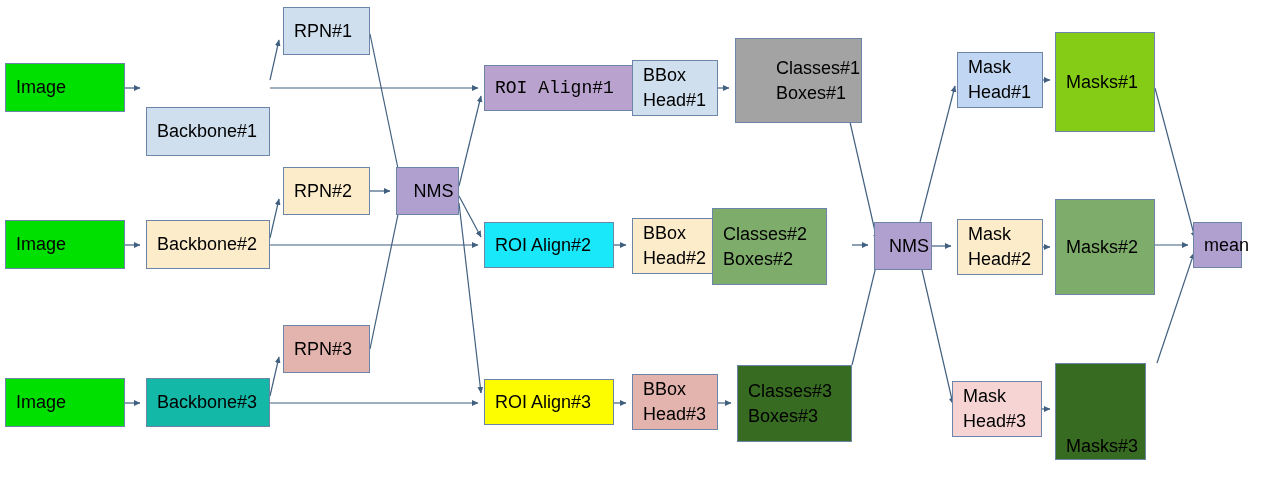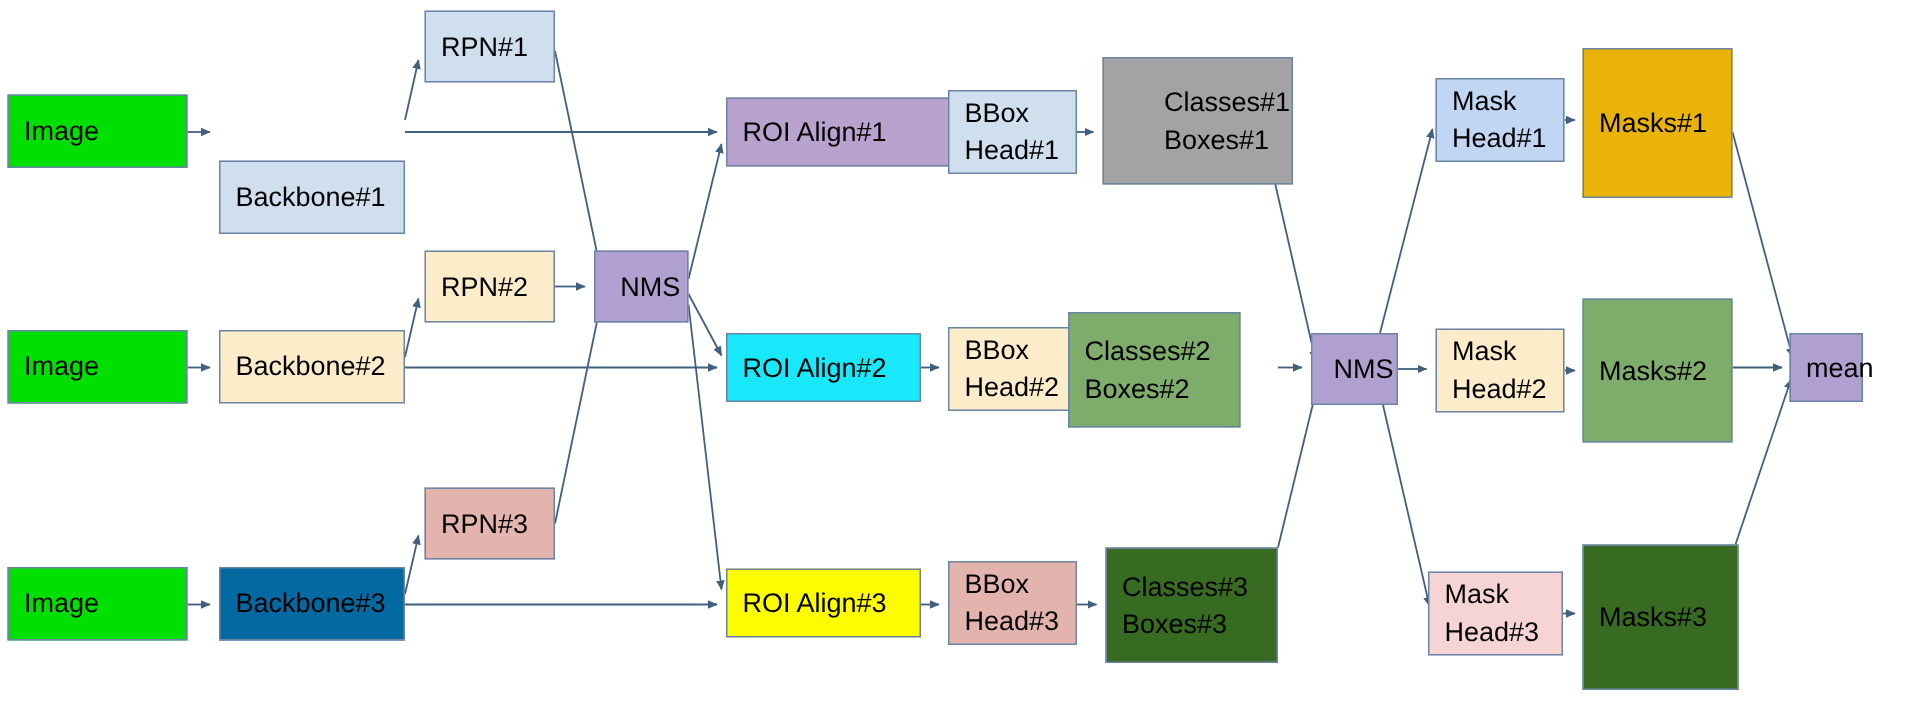--- a/index.html
+++ b/index.html
@@ -96,26 +96,26 @@
         <path d="M1157,363 L1194,253" fill="none" stroke="#41607f" stroke-width="1.2" marker-end="url(#arrowhead)"></path>
       </g>
   </svg>
 
   <div id="node-layer">
       <div class="node" style="left: 5px; top: 63px; width: 120px; height: 49px; background: rgb(0, 224, 0); border-color: rgb(107, 132, 168);"><span class="node-label">Image</span></div>
       <div class="node" style="left: 5px; top: 220px; width: 120px; height: 49px; background: rgb(0, 224, 0); border-color: rgb(107, 132, 168);"><span class="node-label">Image</span></div>
       <div class="node" style="left: 5px; top: 378px; width: 120px; height: 49px; background: rgb(0, 224, 0); border-color: rgb(107, 132, 168);"><span class="node-label">Image</span></div>
       <div class="node" style="left: 146px; top: 63px; width: 124px; height: 49px; background: rgb(207, 223, 238); border-color: rgb(107, 132, 168); margin-top: 44px;"><span class="node-label">Backbone#1</span></div>
       <div class="node" style="left: 146px; top: 220px; width: 124px; height: 49px; background: rgb(252, 236, 202); border-color: rgb(107, 132, 168);"><span class="node-label">Backbone#2</span></div>
-      <div class="node" style="left: 146px; top: 378px; width: 124px; height: 49px; background: #0369a1; border-color: rgb(107, 132, 168);"><span class="node-label">Backbone#3</span></div>
+      <div class="node" style="left: 146px; top: 378px; width: 124px; height: 49px; background: #14b8a6; border-color: rgb(107, 132, 168);"><span class="node-label">Backbone#3</span></div>
       <div class="node" style="left: 283px; top: 7px; width: 87px; height: 48px; background: rgb(207, 223, 238); border-color: rgb(107, 132, 168);"><span class="node-label">RPN#1</span></div>
       <div class="node" style="left: 283px; top: 167px; width: 87px; height: 48px; background: rgb(252, 236, 202); border-color: rgb(107, 132, 168);"><span class="node-label">RPN#2</span></div>
       <div class="node" style="left: 283px; top: 325px; width: 87px; height: 48px; background: rgb(227, 179, 173); border-color: rgb(107, 132, 168);"><span class="node-label">RPN#3</span></div>
       <div class="node center-text" style="left: 396px; top: 167px; width: 63px; height: 48px; background: rgb(176, 160, 208); border-color: rgb(107, 132, 168);"><span class="node-label">NMS</span></div>
-      <div class="node" style="left: 484px; top: 65px; width: 156px; height: 46px; background: rgb(185, 162, 205); border-color: rgb(107, 132, 168);"><span class="node-label">ROI Align#1</span></div>
+      <div class="node" style="left: 484px; top: 65px; width: 156px; height: 46px; background: rgb(185, 162, 205); border-color: rgb(107, 132, 168); font-family: Liberation Mono, monospace;"><span class="node-label">ROI Align#1</span></div>
       <div class="node" style="left: 484px; top: 222px; width: 130px; height: 46px; background: rgb(25, 232, 250); border-color: rgb(107, 132, 168);"><span class="node-label">ROI Align#2</span></div>
       <div class="node" style="left: 484px; top: 379px; width: 130px; height: 46px; background: rgb(253, 253, 0); border-color: rgb(107, 132, 168);"><span class="node-label">ROI Align#3</span></div>
       <div class="node" style="left: 632px; top: 60px; width: 86px; height: 56px; background: rgb(207, 223, 238); border-color: rgb(107, 132, 168);"><span class="node-label">BBox
 Head#1</span></div>
       <div class="node" style="left: 632px; top: 218px; width: 86px; height: 56px; background: rgb(252, 236, 202); border-color: rgb(107, 132, 168);"><span class="node-label">BBox
 Head#2</span></div>
       <div class="node" style="left: 632px; top: 374px; width: 86px; height: 56px; background: rgb(227, 179, 173); border-color: rgb(107, 132, 168);"><span class="node-label">BBox
 Head#3</span></div>
       <div class="node" style="left: 735px; top: 38px; width: 127px; height: 85px; background: #a3a3a3; border-color: rgb(107, 132, 168); padding-left: 40px;"><span class="node-label">Classes#1
 Boxes#1</span></div>
@@ -123,19 +123,19 @@
 Boxes#2</span></div>
       <div class="node" style="left: 737px; top: 365px; width: 115px; height: 77px; background: rgb(54, 107, 33); border-color: rgb(107, 132, 168);"><span class="node-label">Classes#3
 Boxes#3</span></div>
       <div class="node center-text" style="left: 874px; top: 222px; width: 58px; height: 48px; background: rgb(176, 160, 208); border-color: rgb(107, 132, 168);"><span class="node-label">NMS</span></div>
       <div class="node" style="left: 957px; top: 52px; width: 86px; height: 56px; background: rgb(192, 214, 242); border-color: rgb(107, 132, 168);"><span class="node-label">Mask
 Head#1</span></div>
       <div class="node" style="left: 957px; top: 219px; width: 86px; height: 56px; background: rgb(252, 236, 202); border-color: rgb(107, 132, 168);"><span class="node-label">Mask
 Head#2</span></div>
       <div class="node" style="left: 952px; top: 381px; width: 90px; height: 56px; background: rgb(246, 212, 212); border-color: rgb(107, 132, 168);"><span class="node-label">Mask
 Head#3</span></div>
-      <div class="node" style="left: 1055px; top: 32px; width: 100px; height: 100px; background: #eab308; border-color: rgb(107, 132, 168);"><span class="node-label">Masks#1</span></div>
+      <div class="node" style="left: 1055px; top: 32px; width: 100px; height: 100px; background: #84cc16; border-color: rgb(107, 132, 168);"><span class="node-label">Masks#1</span></div>
       <div class="node" style="left: 1055px; top: 199px; width: 100px; height: 96px; background: rgb(126, 173, 107); border-color: rgb(107, 132, 168);"><span class="node-label">Masks#2</span></div>
-      <div class="node" style="left: 1055px; top: 363px; width: 104px; height: 97px; background: rgb(54, 107, 33); border-color: rgb(107, 132, 168);"><span class="node-label">Masks#3</span></div>
+      <div class="node" style="left: 1055px; top: 363px; width: 91px; height: 97px; background: rgb(54, 107, 33); border-color: rgb(107, 132, 168); justify-content: flex-end;"><span class="node-label">Masks#3</span></div>
       <div class="node" style="left: 1193px; top: 222px; width: 49px; height: 46px; background: rgb(176, 160, 208); border-color: rgb(107, 132, 168);"><span class="node-label">mean</span></div>
     </div>
 
 </div>
 
 </body></html>

